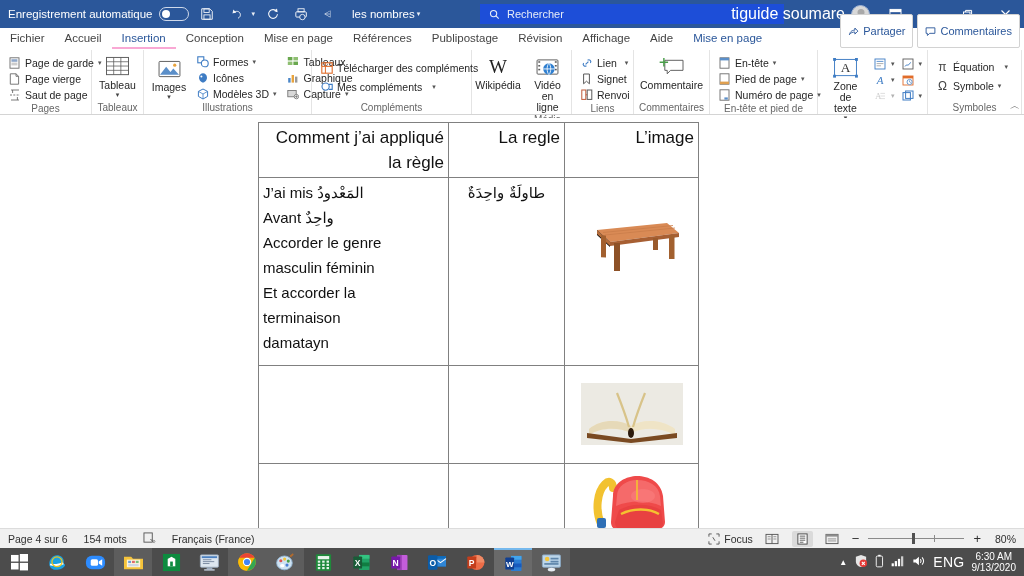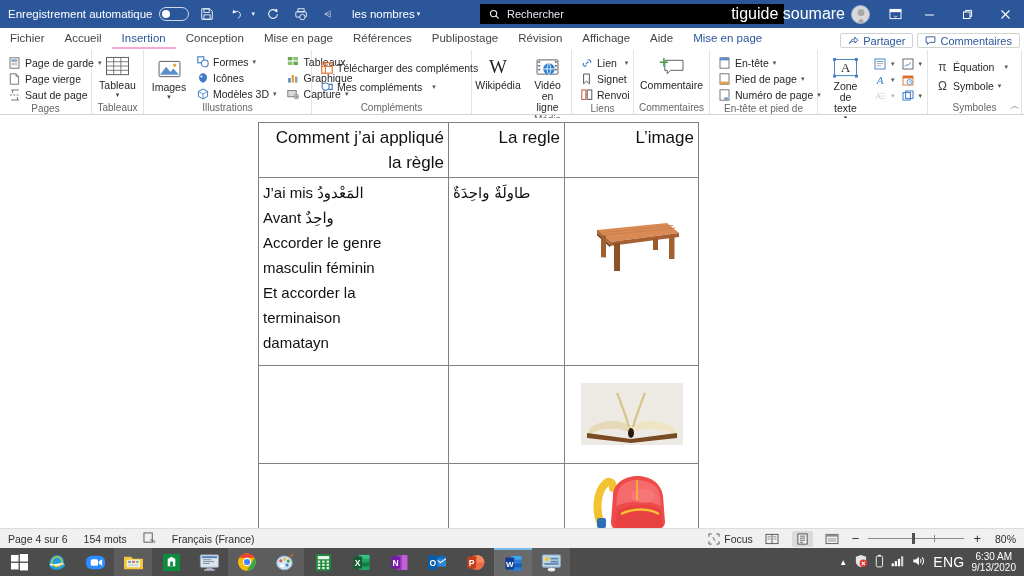--- a/index.html
+++ b/index.html
@@ -32,21 +32,21 @@
     font-size:13px; color:#fff; opacity:.95;
   }
   .qat-btn svg { display:block; }
   .caret { font-size:7px; margin-left:-3px; opacity:.9; }
   .doc-title {
     position:absolute; left:352px; top:0; height:28px; display:flex;
     align-items:center; gap:5px; font-size:11.5px;
   }
   .search-box {
     position:absolute; left:480px; top:4px; width:304px; height:20px;
-    background:#000000; display:flex; align-items:center; gap:7px;
+    background:#1d4ed8; display:flex; align-items:center; gap:7px;
     padding-left:9px; color:#e6ecf7; font-size:11px;
   }
   .tb-right {
     position:absolute; right:0; top:0; height:28px; display:flex; align-items:center;
   }
   .user-name { font-size:16px; margin-right:6px; white-space:nowrap; }
   .avatar {
     width:19px; height:19px; border-radius:50%; background:#d8d8d8;
     border:1px solid #9fb3d4; margin-right:10px; position:relative; overflow:hidden;
   }
@@ -64,21 +64,21 @@
     position:relative; border-bottom:1px solid #ffffff;
   }
   .tab {
     padding:0 10px; height:21px; line-height:21px; font-size:11.5px; color:#444444;
     white-space:nowrap; cursor:default;
   }
   .tab.active { color:#2b579a; border-bottom:2px solid #f9a8d4; font-weight:normal; }
   .tab.contextual { color:#2b579a; }
   .tabstrip-right { position:absolute; right:4px; bottom:1px; display:flex; gap:4px; }
   .chip {
-    display:flex; align-items:center; gap:4px; height:15px; padding:0 7px;
+    display:flex; align-items:center; gap:4px; height:34px; padding:0 7px;
     border:1px solid #d2d2d2; border-radius:2px; font-size:11px; color:#2b579a; background:#fff;
   }
 
   
   .ribbon {
     height:65px; background:#ffffff; border-bottom:1px solid #d4d4d4;
     display:flex; align-items:stretch; position:relative;
   }
   .group {
     display:flex; flex-direction:column; justify-content:space-between;
@@ -128,21 +128,21 @@
   .col-b { width:116px; }
   .col-c { width:134px; }
   .hdr-cell {
     text-align:right; font-size:17px; line-height:25px; color:#111; padding:2px 4px 4px 4px;
     font-family:"Liberation Sans", sans-serif;
   }
   .cell-fr {
     font-size:15px; line-height:25px; color:#111; text-align:left; direction:ltr;
   }
   .cell-ar {
-    text-align:left; direction:rtl; font-family:"DejaVu Sans", sans-serif;
+    text-align:center; direction:rtl; font-family:"DejaVu Sans", sans-serif;
     font-size:15px; line-height:26px; padding-top:18px; color:#111;
   }
   .cell-img { text-align:center; }
   .row-h1 td { height:52px; }
   .row-h2 td { height:188px; }
   .row-h3 td { height:98px; }
   .row-h4 td { height:68px; }
 
   
   .fig-table { width:106px; height:66px; margin:30px auto 0 auto; position:relative; }

